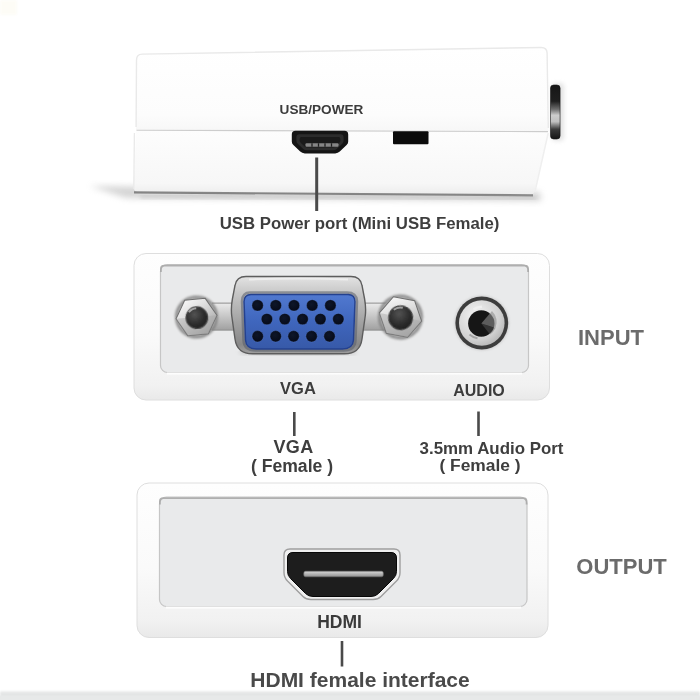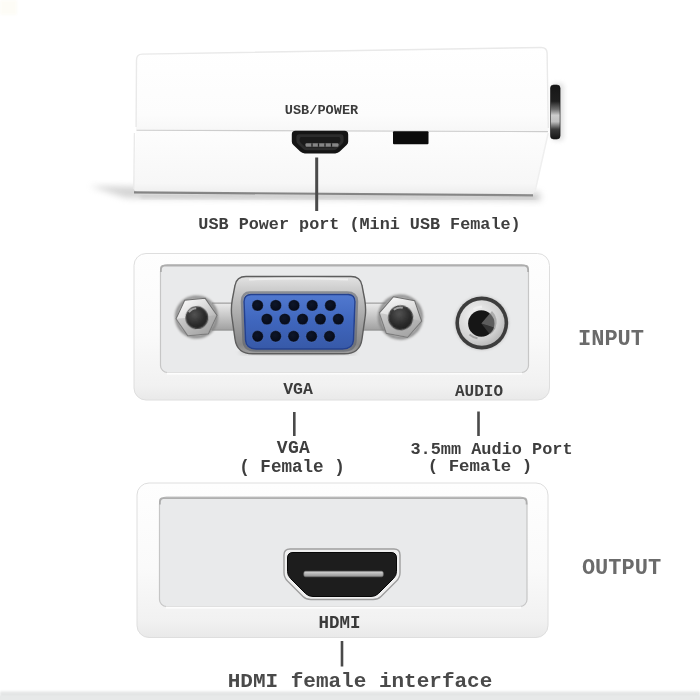--- a/index.html
+++ b/index.html
@@ -1,16 +1,16 @@
 <!DOCTYPE html>
 <html><head>
 <meta charset="utf-8">
 <style>
   html,body{margin:0;padding:0;background:#ffffff;}
-  .stage{width:617px;height:700px;position:relative;font-family:Liberation Mono, monospace;border-radius:11px;}
+  .stage{width:617px;height:700px;position:relative;font-family:Liberation Sans, sans-serif;border-radius:11px;}
 </style>
 </head>
 <body>
 <div class="stage">
 <svg width="700" height="700" viewBox="0 0 700 700">
 <defs>
   <linearGradient id="topFace" x1="0" y1="0" x2="0" y2="1">
     <stop offset="0" stop-color="#ffffff"></stop>
           <stop offset="0.8" stop-color="#fcfcfc"></stop>
           <stop offset="1" stop-color="#f7f7f7"></stop>

